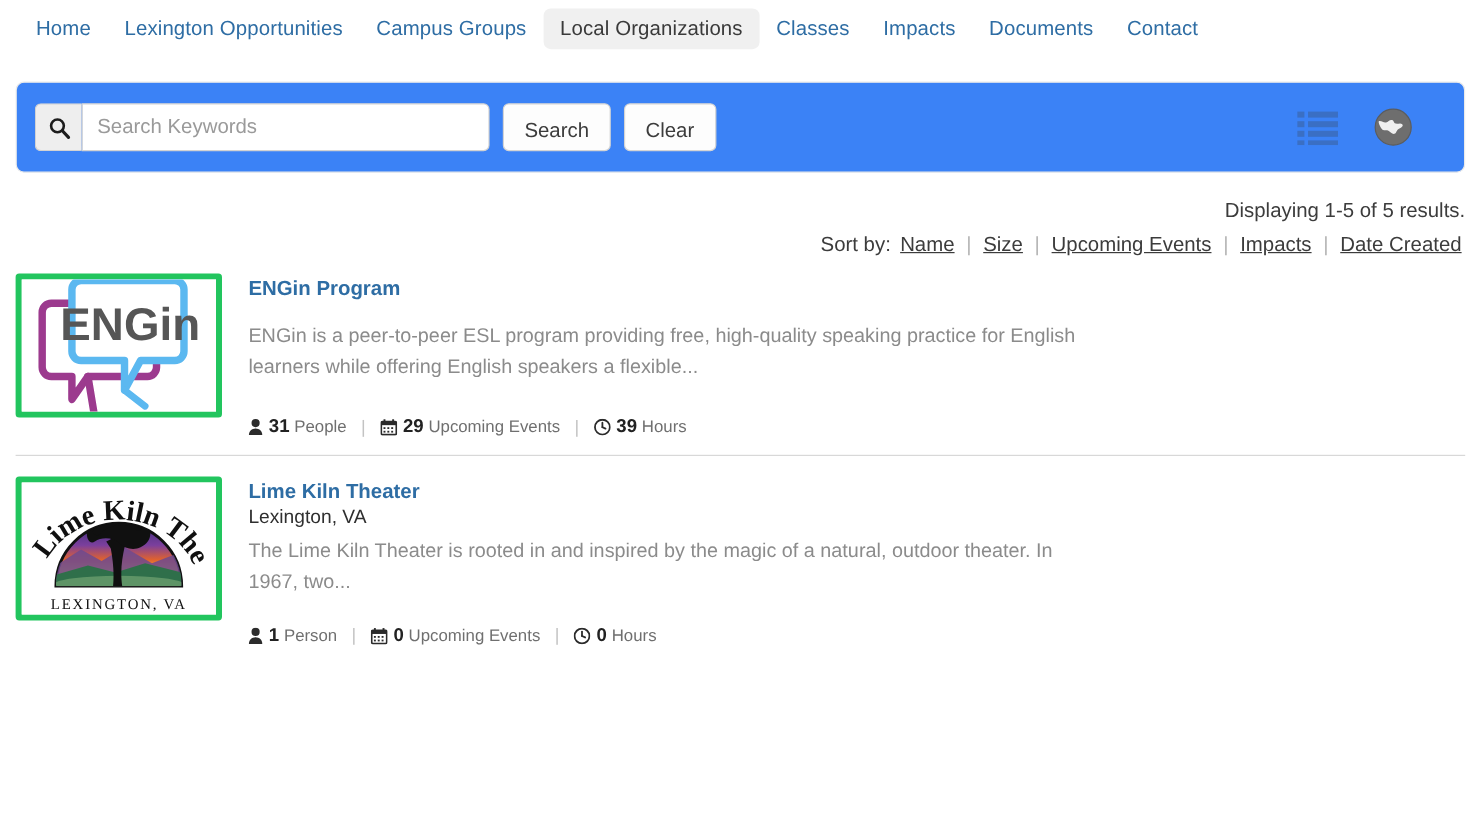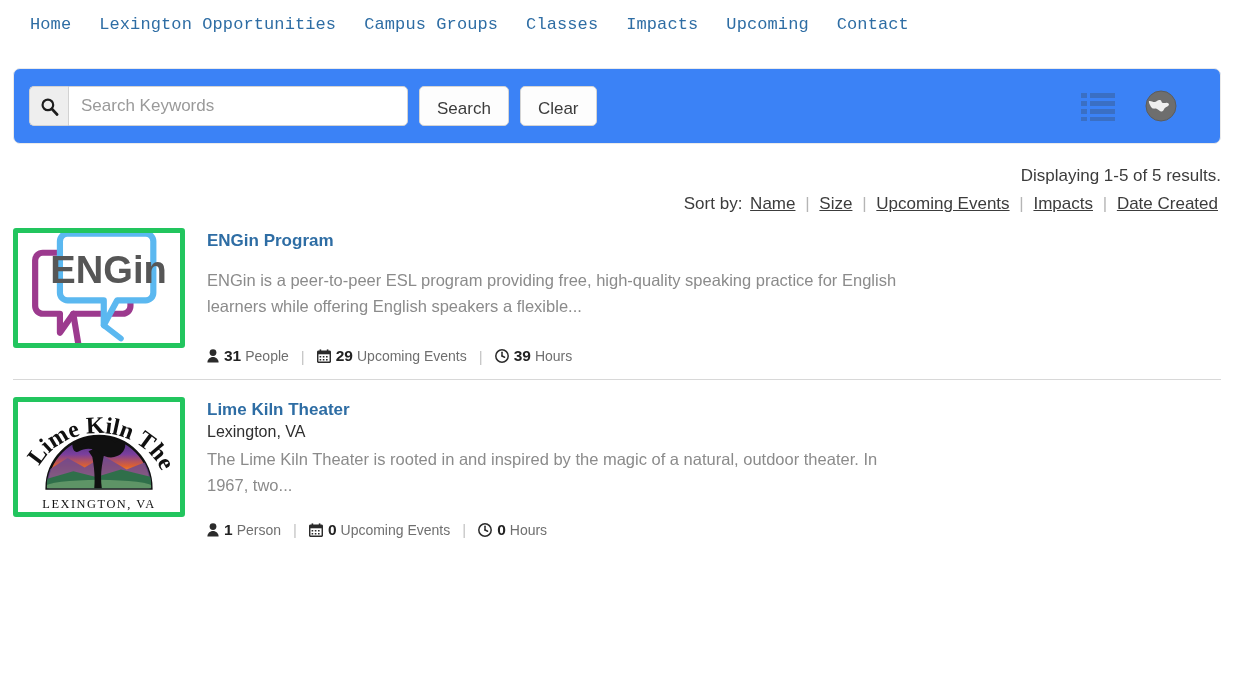--- a/index.html
+++ b/index.html
@@ -10,21 +10,20 @@
     font-family: "Liberation Sans", sans-serif;
     overflow: hidden;
   }
 
   
   .nav {
     display: flex;
     align-items: center;
     padding: 16px 16px;
     height: 48px;
-    font-family: Liberation Mono, monospace;
   }
   .nav-item {
     font-size: 17px;
     color: #2e6da4;
     padding: 7px 14px;
     border-radius: 6px;
     white-space: nowrap;
     cursor: pointer;
     letter-spacing: .1px;
   }
@@ -177,23 +176,24 @@
   .stat-lbl { font-size: 14px; color: #6f6f6f; margin-left: 4px; }
   .stat-div { color: #c3c3c3; margin: 0 12px; font-size: 15px; }
 </style>
 </head>
 <body>
 
 <div class="nav">
   <div class="nav-item">Home</div>
   <div class="nav-item">Lexington Opportunities</div>
   <div class="nav-item">Campus Groups</div>
+  <div class="nav-item active">Local Organizations</div>
   <div class="nav-item">Classes</div>
   <div class="nav-item">Impacts</div>
-  <div class="nav-item">Upcoming</div>
+  <div class="nav-item">Documents</div>
   <div class="nav-item">Contact</div>
 </div>
 
 <div class="search-panel">
   <div class="search-group">
     <div class="search-icon-box">
       <svg width="19" height="19" viewBox="0 0 20 20">
         <circle cx="8.3" cy="8.3" r="5.6" fill="none" stroke="#1d1d1d" stroke-width="2.3"></circle>
         <line x1="12.6" y1="12.6" x2="18" y2="18.4" stroke="#1d1d1d" stroke-width="2.8" stroke-linecap="round"></line>
       </svg>

